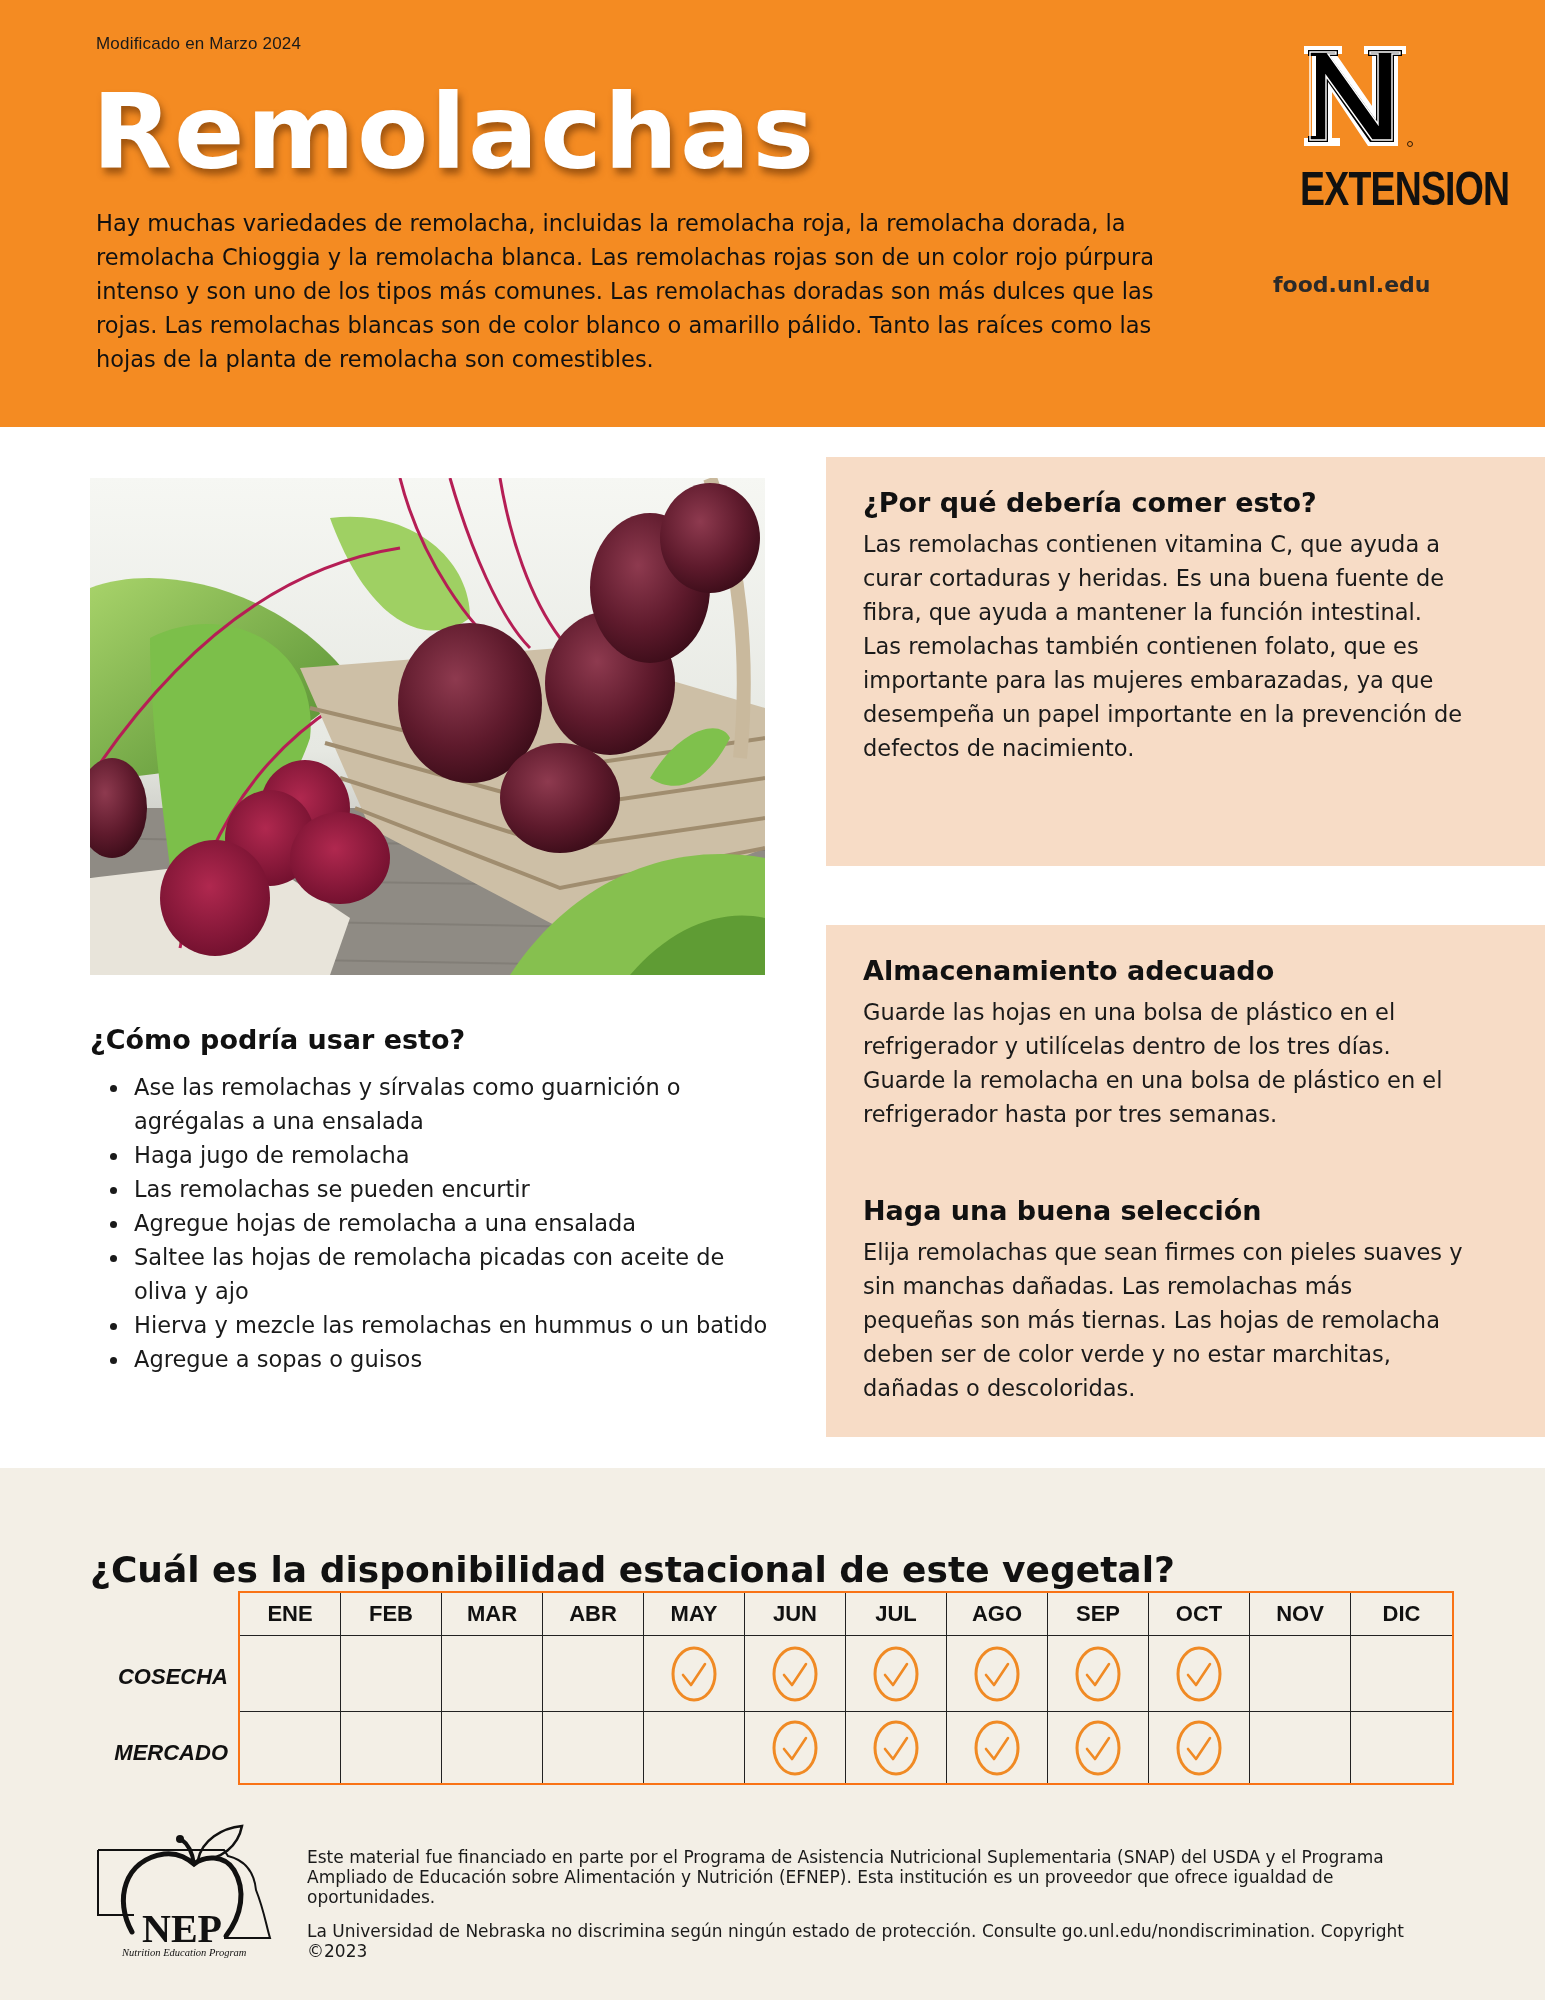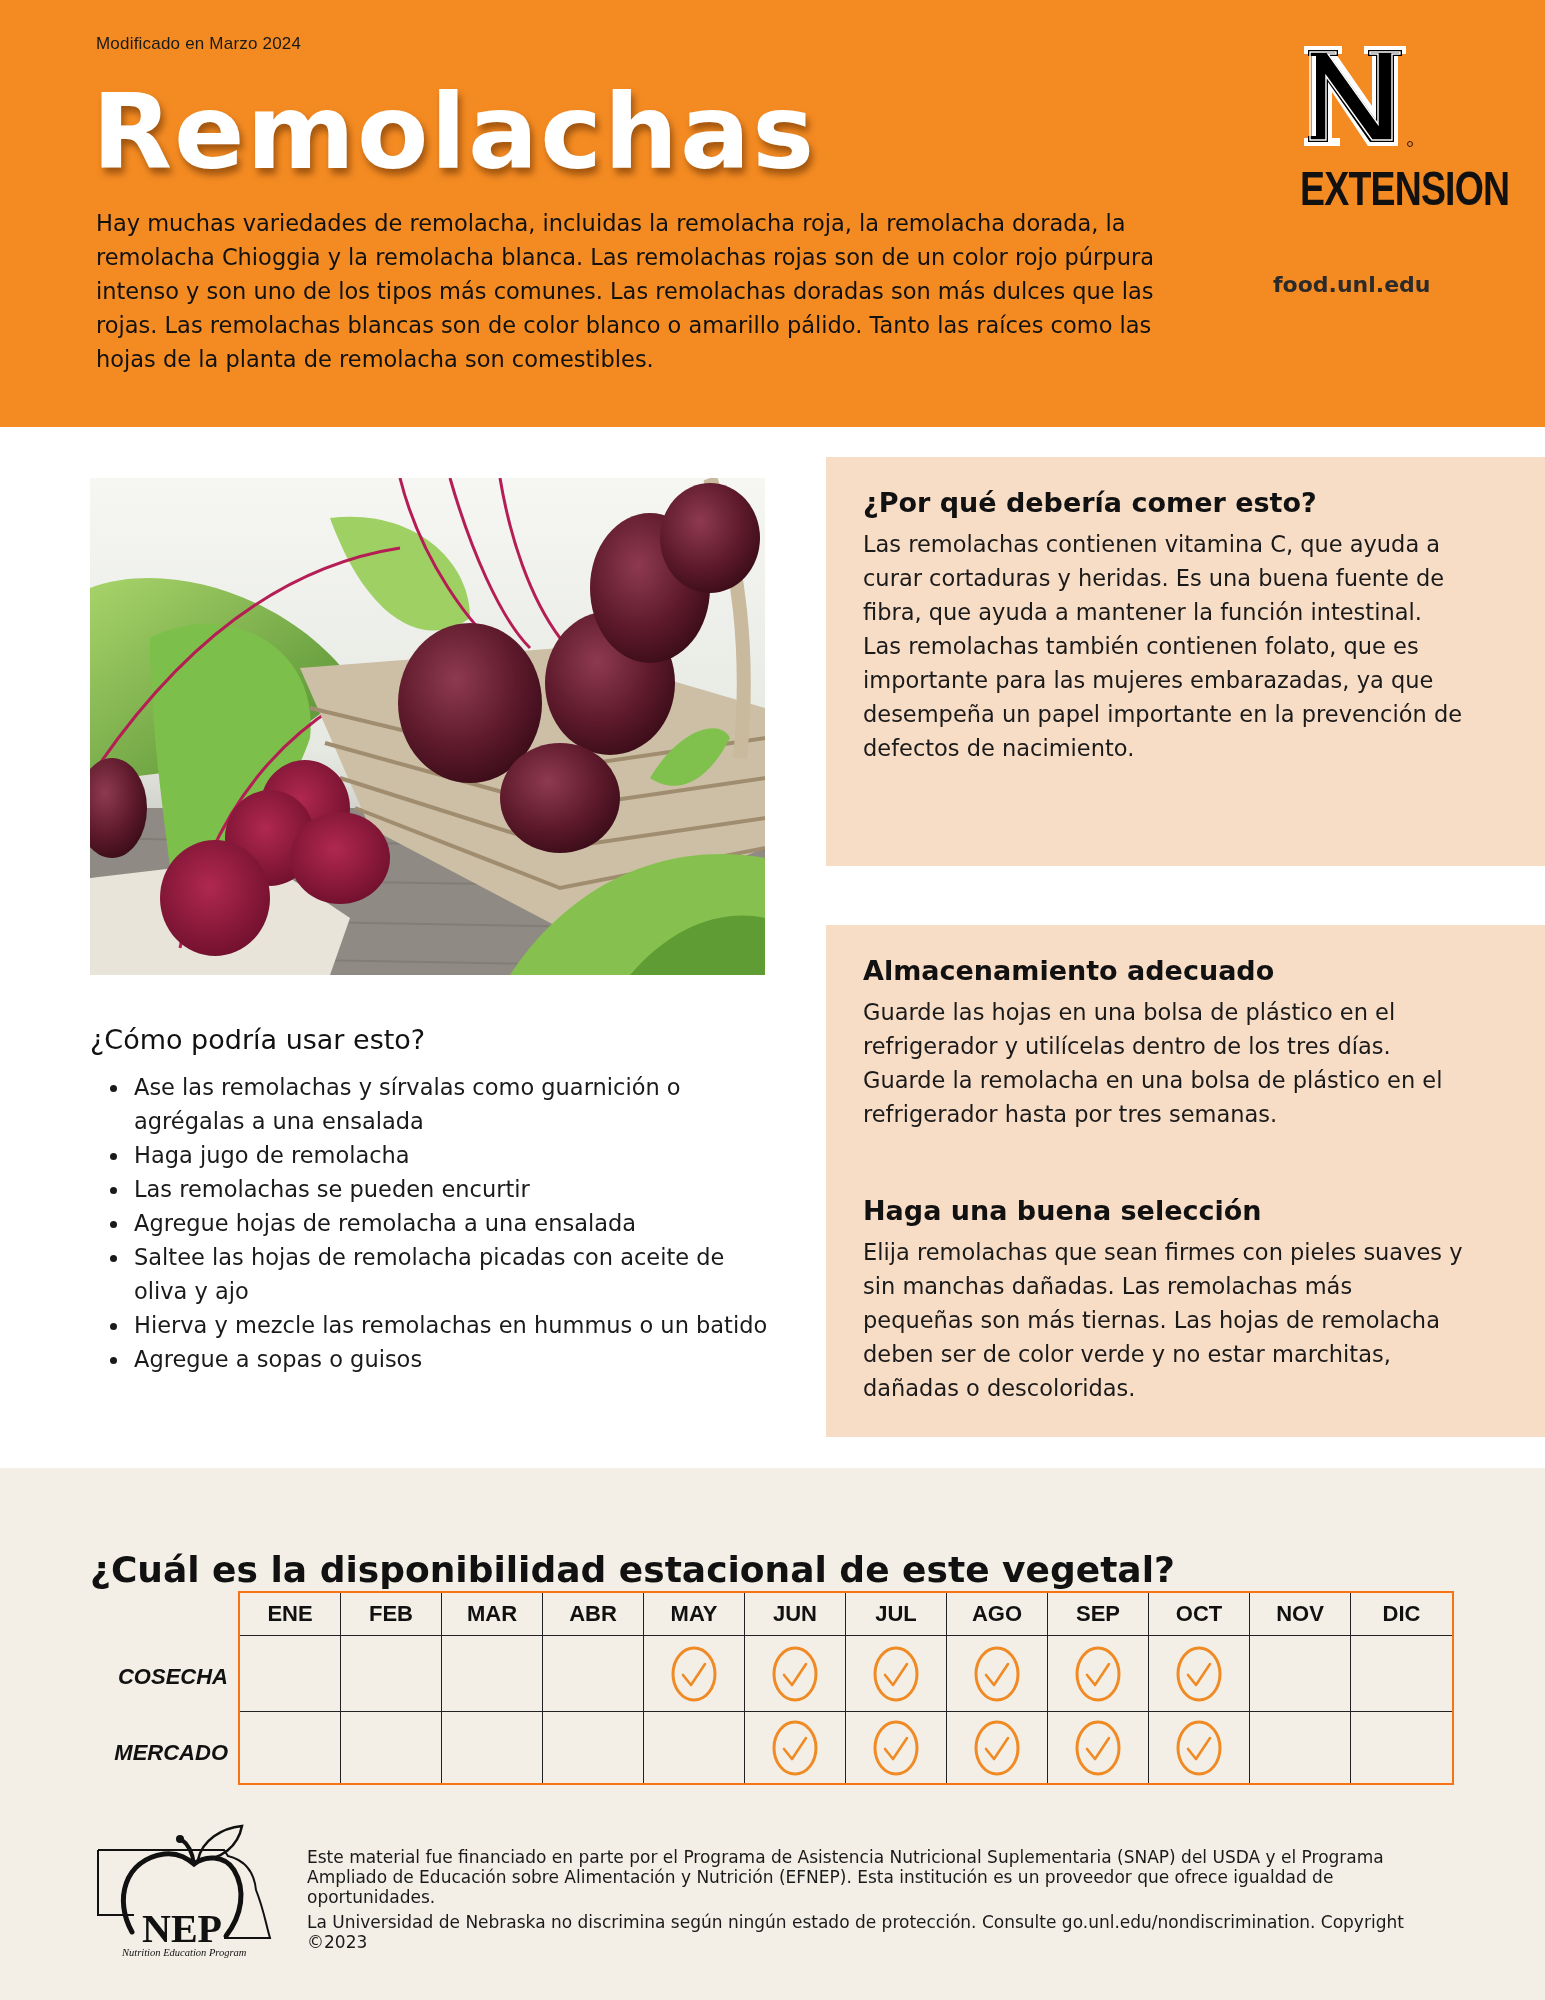--- a/index.html
+++ b/index.html
@@ -14,21 +14,21 @@
 
   .logo { position: absolute; left: 1300px; top: 44px; width: 160px; height: 180px; }
   .logo-n { position: absolute; left: 2px; top: 0; width: 112px; height: 104px; }
   .logo-ext { position: absolute; left: 0; top: 117px; width: 160px; font-family: "Liberation Sans", sans-serif; font-weight: 700; font-size: 48px; letter-spacing: -1px; color: #111; transform: scaleX(0.78); transform-origin: left top; white-space: nowrap; }
   .site { position: absolute; left: 1273px; top: 272px; font-family: "DejaVu Sans", sans-serif; font-weight: 700; font-size: 22px; color: #2a2a2a; }
 
   
   .photo { position: absolute; left: 90px; top: 478px; width: 675px; height: 497px; overflow: hidden; background: #e9ece6; }
 
   
-  .use-title { position: absolute; left: 90px; top: 1024px; font-family: "DejaVu Sans", sans-serif; font-weight: 400; font-size: 27px; color: #111; }
+  .use-title { position: absolute; left: 90px; top: 1024px; font-family: "DejaVu Sans", sans-serif; font-weight: 700; font-size: 27px; color: #111; }
   .use-list { position: absolute; left: 110px; top: 1070px; width: 660px; list-style: none; font-family: "DejaVu Sans", sans-serif; font-size: 22.5px; line-height: 34px; color: #1a1a1a; }
   .use-list li { position: relative; padding-left: 24px; }
   .use-list li::before { content: ""; position: absolute; left: 0; top: 15px; width: 7px; height: 7px; border-radius: 50%; background: #1a1a1a; }
 
   
   .box { position: absolute; left: 826px; width: 719px; background: #F7DCC6; padding: 30px 40px 0 37px; }
   .box h2 { font-family: "DejaVu Sans", sans-serif; font-weight: 700; font-size: 27px; color: #111; margin-bottom: 9px; }
   .box p { font-family: "DejaVu Sans", sans-serif; font-size: 22.5px; line-height: 34px; color: #1a1a1a; width: 600px; }
   #box1 { top: 457px; height: 409px; }
   #box2 { top: 893px; height: 245px; margin-top: 32px; }
@@ -44,21 +44,21 @@
   .cell.last-row { border-bottom: none; }
   .cell.hdr { font-family: "Liberation Sans", sans-serif; font-weight: 700; font-size: 22px; color: #111; }
   .row-label { position: absolute; font-family: "Liberation Sans", sans-serif; font-weight: 700; font-size: 22px; color: #111; text-align: right; width: 140px; font-style: italic; }
   #lbl-cosecha { left: 88px; top: 1664px; }
   #lbl-mercado { left: 88px; top: 1740px; }
   .check { width: 60px; height: 60px; }
 
   
   .nep-logo { position: absolute; left: 94px; top: 1820px; width: 190px; height: 140px; }
   .funding { position: absolute; left: 307px; top: 1847px; width: 1110px; font-family: "DejaVu Sans", sans-serif; font-size: 17px; line-height: 20px; color: #1a1a1a; }
-  .funding p + p { margin-top: 5px; }
+  .funding p + p { margin-top: 14px; }
 </style>
 </head>
 <body>
 
 <div class="header">
   <div class="modified">Modificado en Marzo 2024</div>
   <h1 class="title">Remolachas</h1>
   <p class="intro">Hay muchas variedades de remolacha, incluidas la remolacha roja, la remolacha dorada, la remolacha Chioggia y la remolacha blanca. Las remolachas rojas son de un color rojo púrpura intenso y son uno de los tipos más comunes. Las remolachas doradas son más dulces que las rojas. Las remolachas blancas son de color blanco o amarillo pálido. Tanto las raíces como las hojas de la planta de remolacha son comestibles.</p>
 
   <div class="logo">

